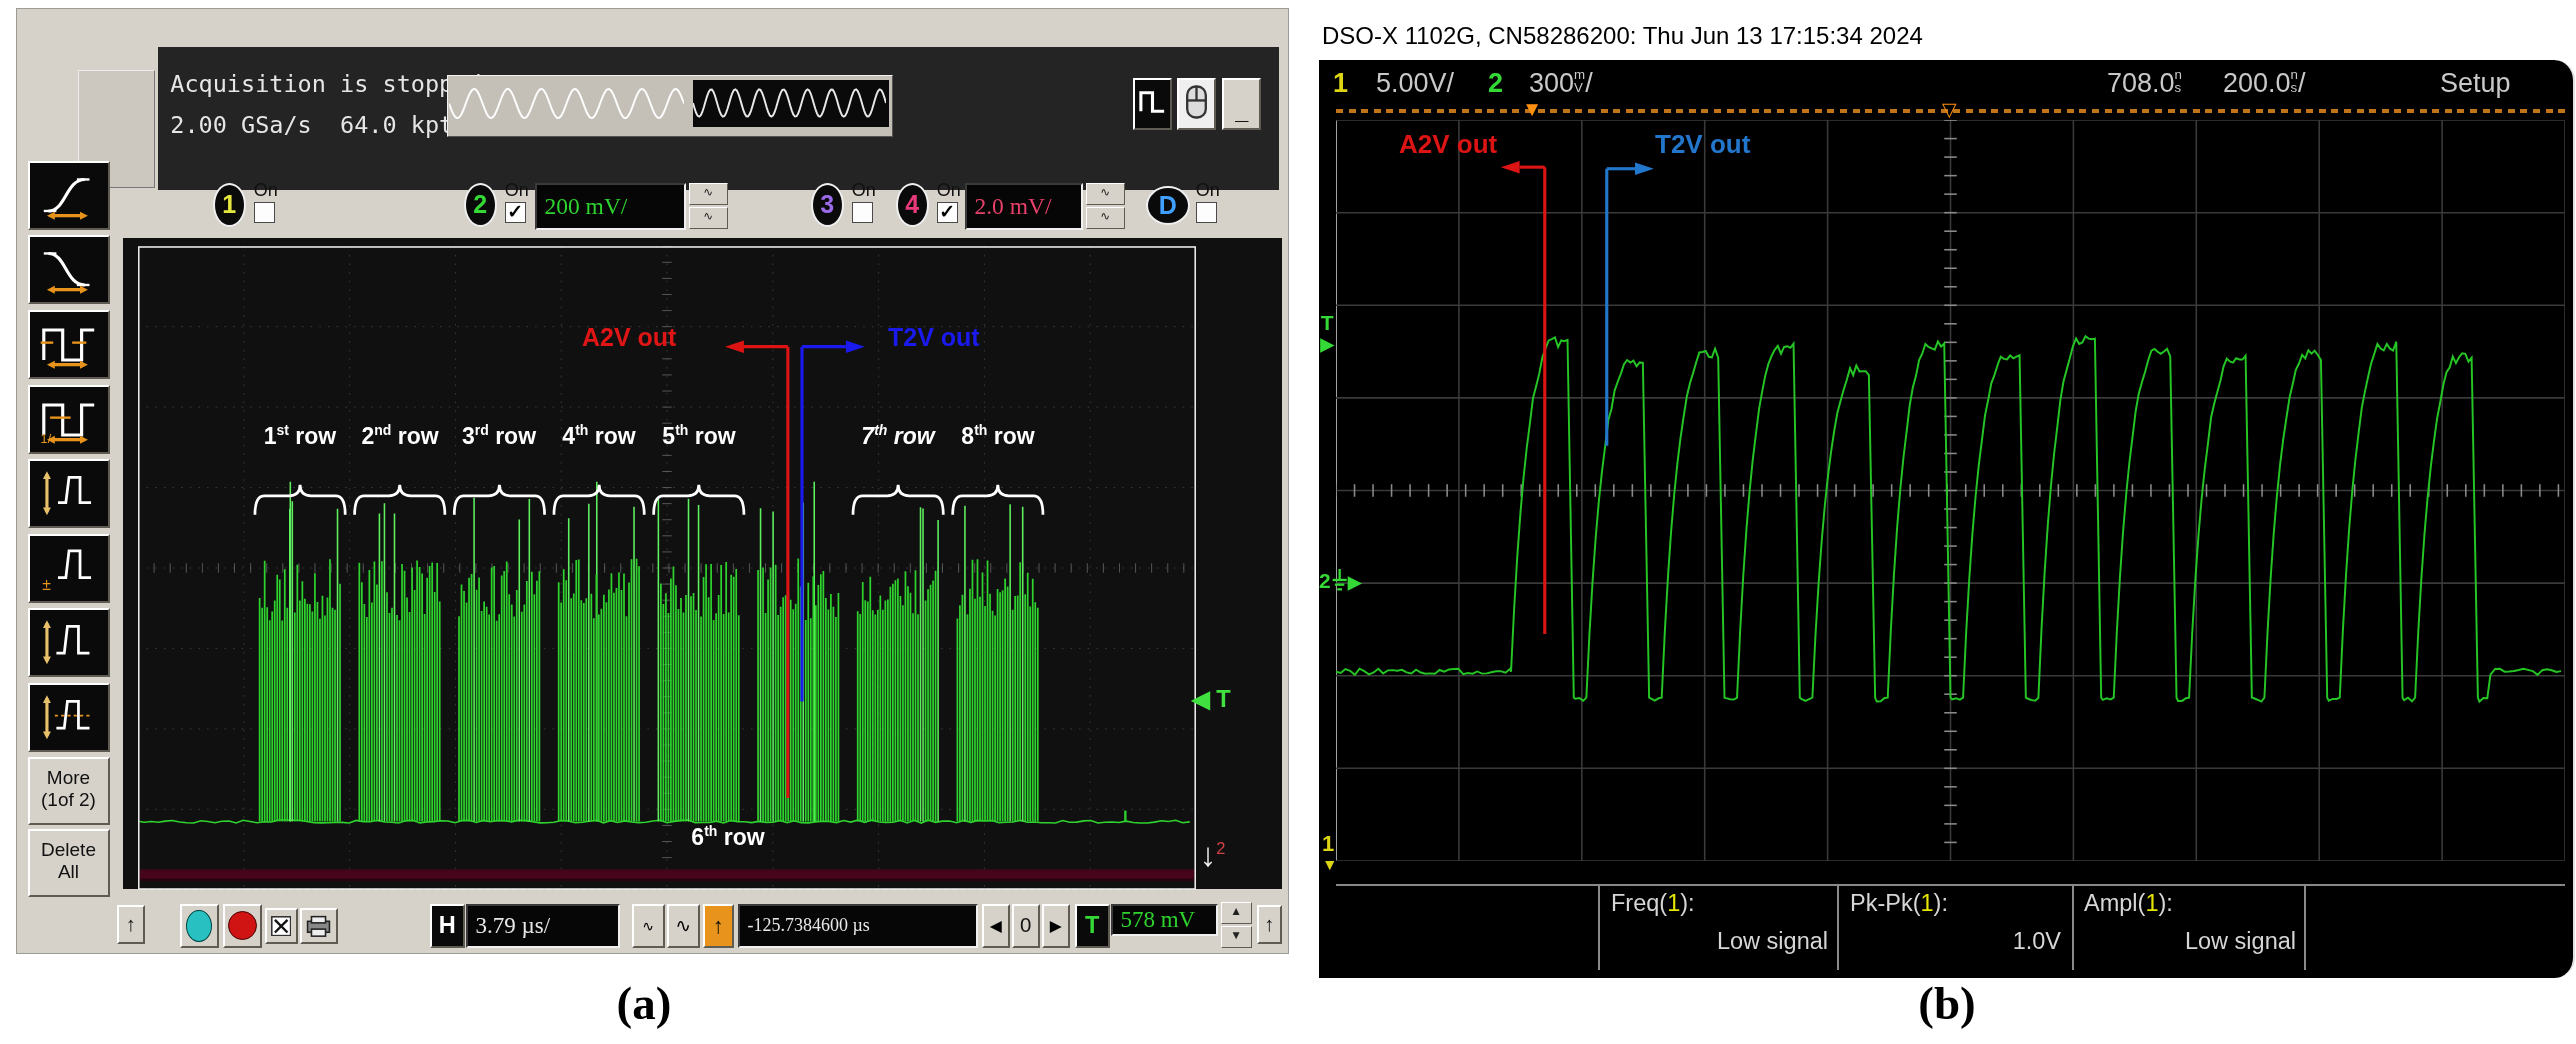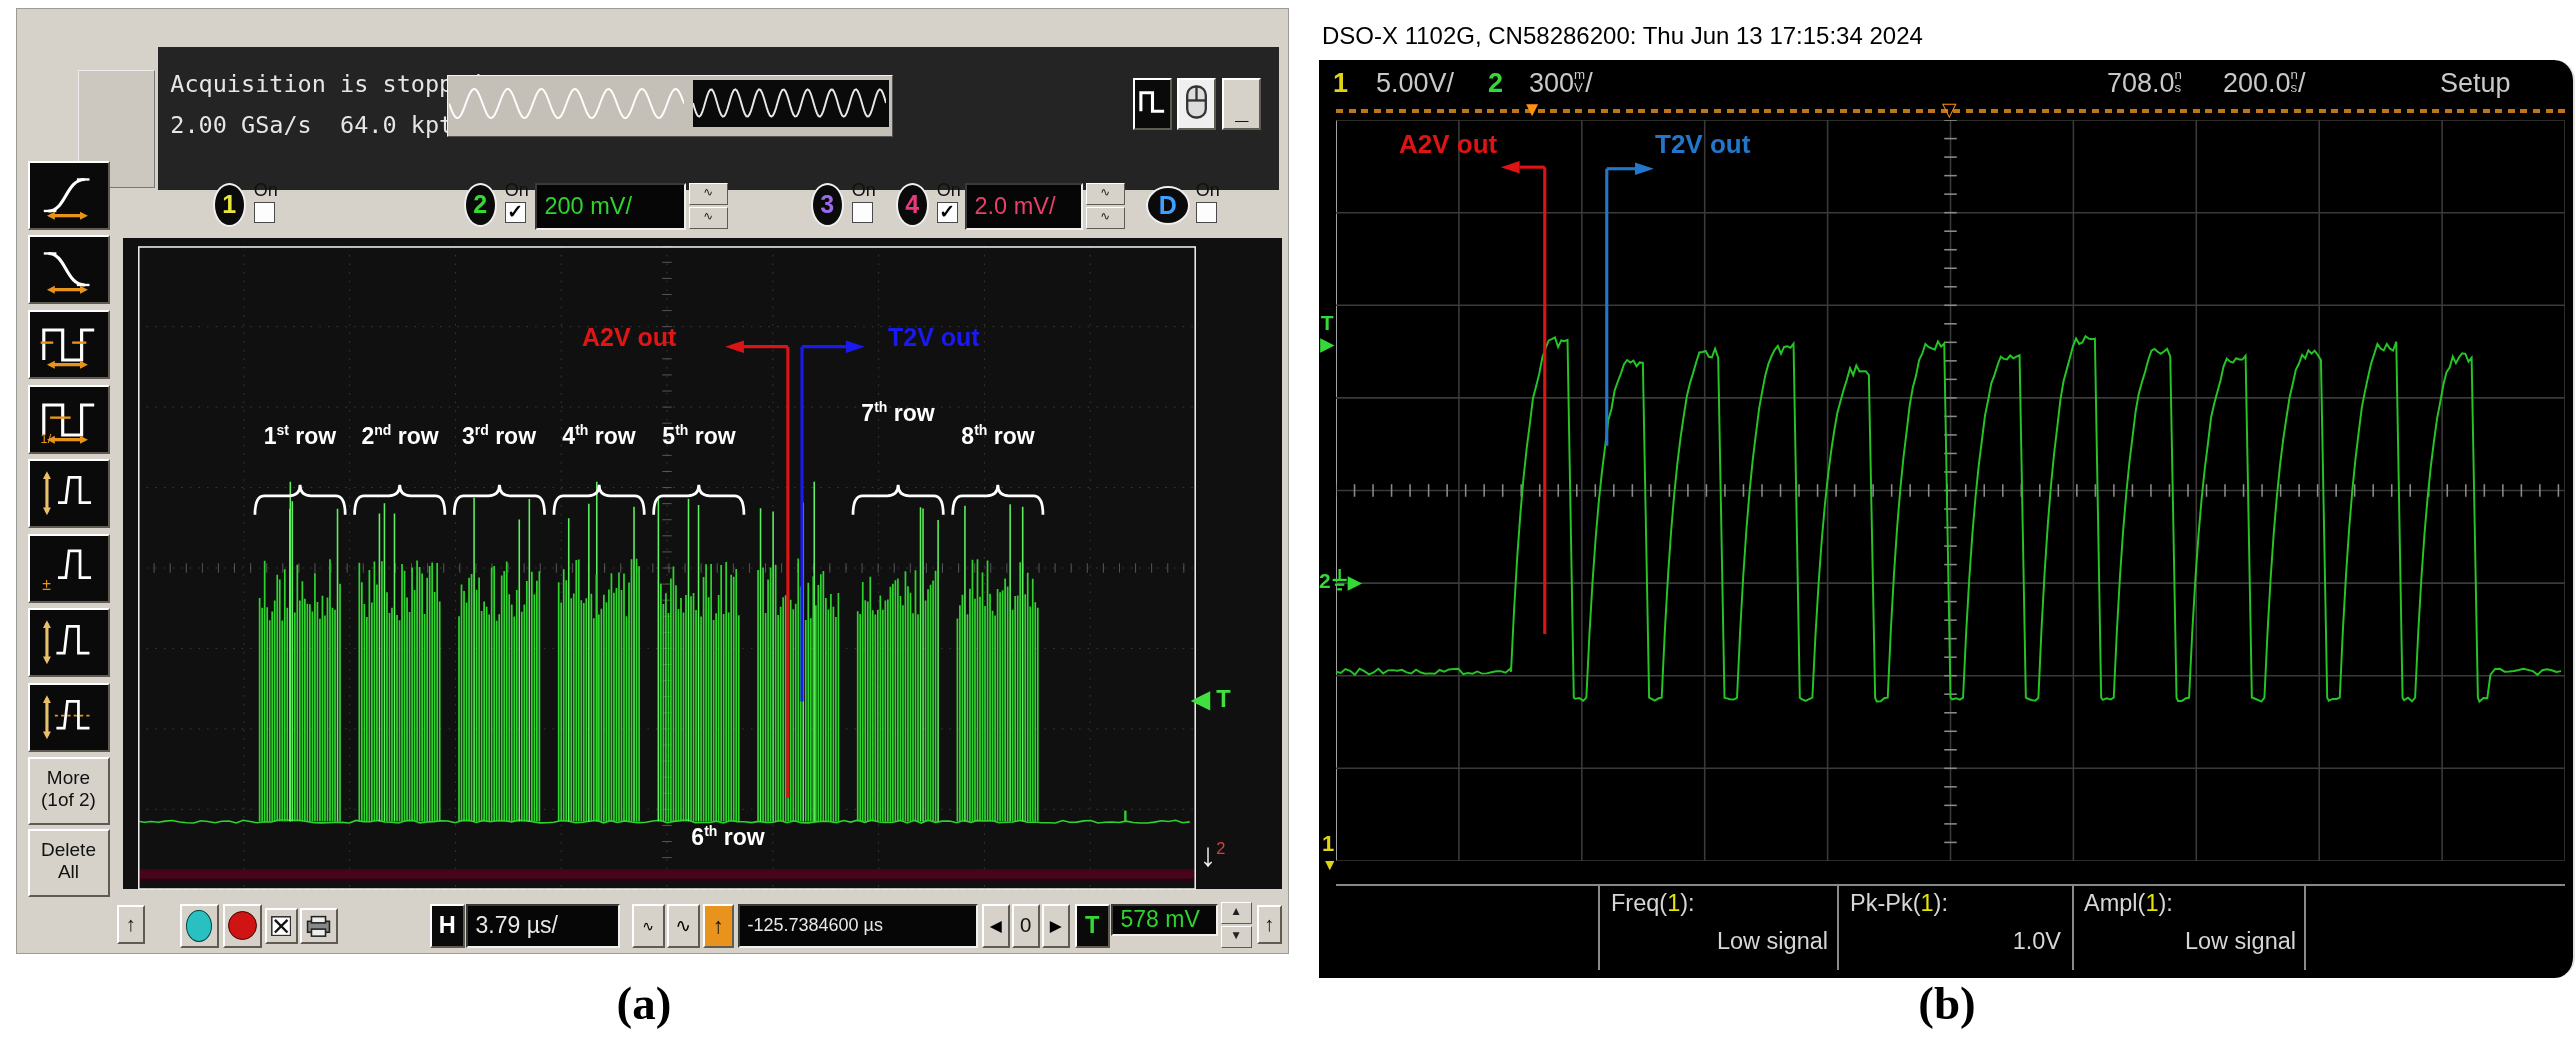--- a/index.html
+++ b/index.html
@@ -12,21 +12,21 @@
 #darkhead{left:141px;top:38px;width:1121px;height:143px;background:#242424}
 #grayslot{left:61px;top:61px;width:75px;height:116px;background:#ccc8c0;border:1.6px solid #eee;border-right-color:#777;border-bottom-color:#777}
 .statusline{position:absolute;left:12.6px;color:#e6e6e6;font-family:"DejaVu Sans Mono",monospace;font-size:23.5px;white-space:pre}
 #previewbar{position:absolute;left:289px;top:28px;width:444px;height:60px;background:#c4c0b8;border:1.6px solid #f2f2f2;border-right-color:#555;border-bottom-color:#555}
 #pvdark{position:absolute;right:3.1px;top:4.7px;width:196px;height:47px;background:#0a0a0a}
 .winbtn{position:absolute;top:31px;width:39px;height:52px;background:#d6d2ca;border:2.4px solid #fff;border-right-color:#5f5b53;border-bottom-color:#5f5b53;box-sizing:border-box;text-align:center}
 
 .choval{position:absolute;width:33px;height:44px;background:#0a0a0a;border-radius:50%;border:2.4px solid #efefef;box-sizing:border-box;text-align:center;font-weight:bold;font-size:25px;line-height:39px}
 .onlab{position:absolute;font-size:18px;color:#111}
 .chk{position:absolute;width:21px;height:21px;background:#fdfdfd;border:1.6px solid #4a4a4a;box-sizing:border-box;font-size:19px;line-height:18px;text-align:center;color:#000;font-weight:bold}
-.lcd{position:absolute;background:#060606;border:2.4px solid #3a3a3a;border-right-color:#f0f0f0;border-bottom-color:#f0f0f0;box-sizing:border-box;font-family:Liberation Sans, sans-serif;display:flex;align-items:center;padding-left:7.8px}
+.lcd{position:absolute;background:#060606;border:2.4px solid #3a3a3a;border-right-color:#f0f0f0;border-bottom-color:#f0f0f0;box-sizing:border-box;font-family:Liberation Serif, serif;display:flex;align-items:center;padding-left:7.8px}
 .spinbox{position:absolute;width:39px;height:47px}
 .spin{width:100%;height:22px;background:#d6d2ca;border:1.6px solid #fff;border-right-color:#5f5b53;border-bottom-color:#5f5b53;box-sizing:border-box;text-align:center;font-size:11.8px;line-height:17.3px;color:#222}
 #plotA{left:106px;top:229px;width:1159px;height:651px;background:#101010}
 
 .b3{position:absolute;background:#d6d2ca;border:2.4px solid #fff;border-right-color:#5f5b53;border-bottom-color:#5f5b53;box-sizing:border-box;display:flex;align-items:center;justify-content:center}
 .keycap{font-size:20.4px;color:#111}
 #btnH,#btnT{background:#0a0a0a}
 
 .rowlabel{position:absolute;width:110px;text-align:center;color:#fff;font-weight:bold;font-size:23px;font-family:"Liberation Sans",sans-serif}
 .rowlabel sup{font-size:14px}
@@ -442,21 +442,21 @@
     <div style="position: absolute; left: 27.5px; top: 757px; width: 82px; height: 68px; background: rgb(214, 210, 202); border-width: 2.4px; border-style: solid; border-color: rgb(255, 255, 255) rgb(95, 91, 83) rgb(95, 91, 83) rgb(255, 255, 255); border-image: initial; box-sizing: border-box; text-align: center; font-size: 19px; color: rgb(17, 17, 17); padding-top: 7.8px;">More<br>(1of 2)</div>
     <div style="position: absolute; left: 27.5px; top: 829px; width: 82px; height: 68px; background: rgb(214, 210, 202); border-width: 2.4px; border-style: solid; border-color: rgb(255, 255, 255) rgb(95, 91, 83) rgb(95, 91, 83) rgb(255, 255, 255); border-image: initial; box-sizing: border-box; text-align: center; font-size: 19px; color: rgb(17, 17, 17); padding-top: 7.8px;">Delete<br>All</div>
   </div>
 
 <div id="rowLabels">
     <div class="rowlabel" style="left: 245px; top: 422px;">1<sup>st</sup> row</div>
     <div class="rowlabel" style="left: 345px; top: 422px;">2<sup>nd</sup> row</div>
     <div class="rowlabel" style="left: 444px; top: 422px;">3<sup>rd</sup> row</div>
     <div class="rowlabel" style="left: 544px; top: 422px;">4<sup>th</sup> row</div>
     <div class="rowlabel" style="left: 644px; top: 422px;">5<sup>th</sup> row</div>
-    <div class="rowlabel" style="left: 843px; top: 399px;">7<sup>th</sup> row</div>
+    <div class="rowlabel" style="left: 843px; top: 422px; font-style: italic;">7<sup>th</sup> row</div>
     <div class="rowlabel" style="left: 943px; top: 422px;">8<sup>th</sup> row</div>
     <div class="rowlabel" style="left: 673px; top: 823px;">6<sup>th</sup> row</div>
   </div>
 <div class="abs annred" style="left:582px;top:323px">A2V out</div>
 <div class="abs annblue" style="left:888px;top:323px">T2V out</div>
 
 <div class="abs" id="headerB">DSO-X 1102G, CN58286200: Thu Jun 13 17:15:34 2024</div>
 
 <div class="abs" id="screenB">
 

